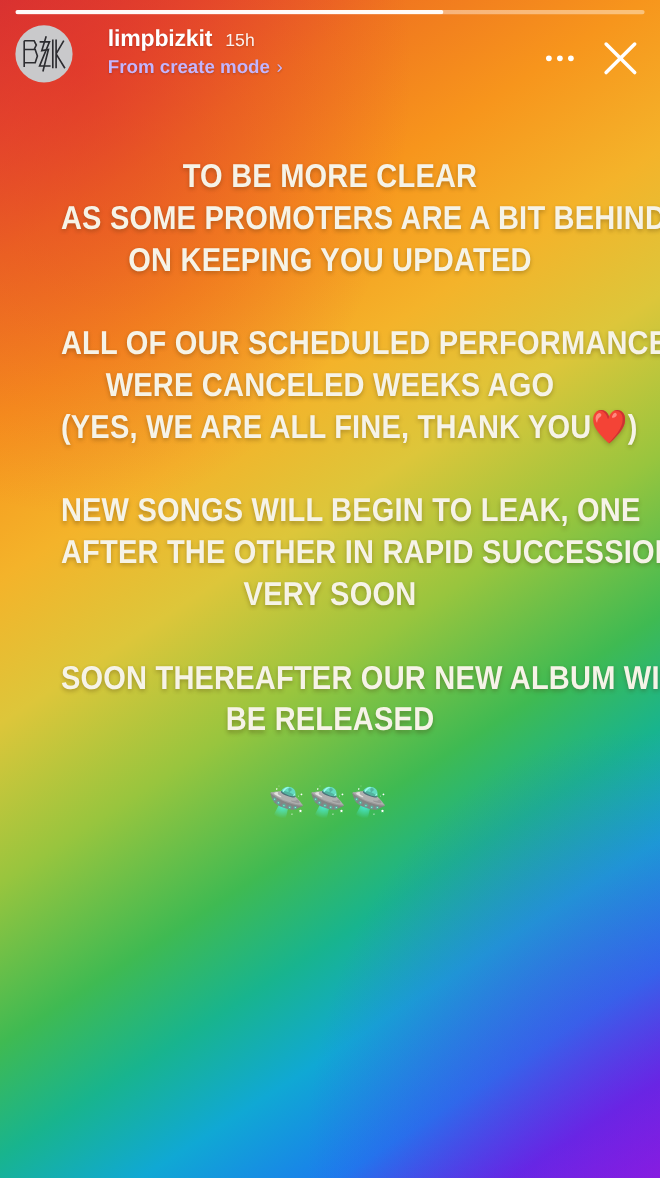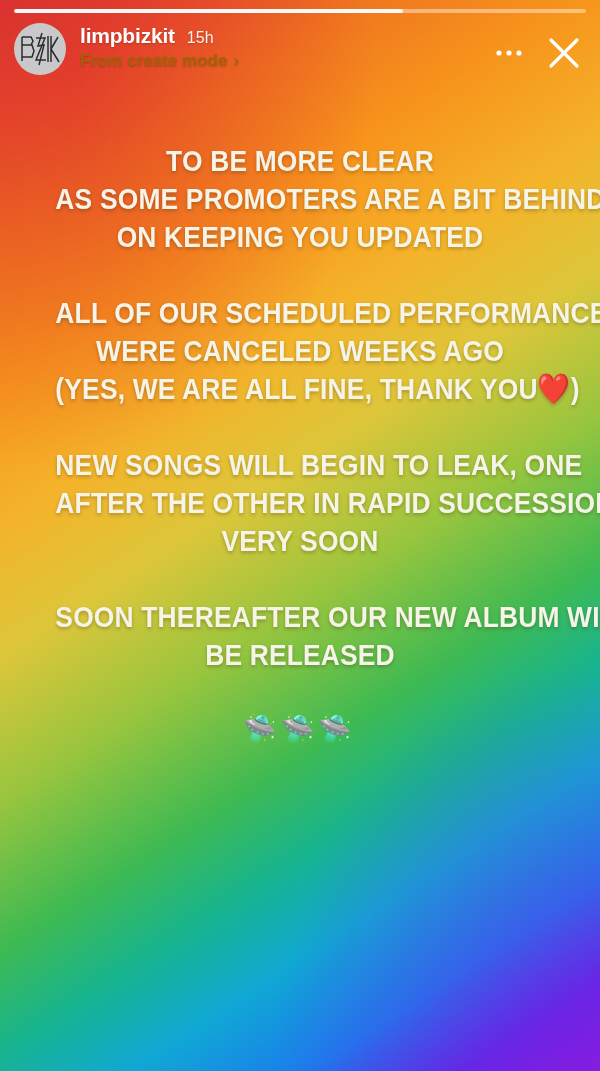--- a/index.html
+++ b/index.html
@@ -63,36 +63,36 @@
   .avatar {
     width:52px; height:52px; flex:0 0 52px;
     border-radius:50%;
     background:#c9c9cb;
     display:flex; align-items:center; justify-content:center;
     overflow:hidden;
     margin-top:1px;
   }
   .avatar svg { display:block; }
 
-  .meta { margin-left:14px; padding-top:2px; line-height:1.1; }
+  .meta { margin-left:32px; padding-top:2px; line-height:1.1; }
   .meta-row1 { display:flex; align-items:baseline; }
   .username {
     color:#ffffff; font-size:21px; font-weight:bold;
     letter-spacing:-0.2px;
     text-shadow:0 1px 2px rgba(0,0,0,0.22);
   }
   .timestamp {
     color:rgba(255,255,255,0.93);
     font-size:16px; font-weight:normal;
     margin-left:12px;
     text-shadow:0 1px 2px rgba(0,0,0,0.22);
   }
   .create-mode {
     margin-top:5px;
-    color:#a16207; font-size:17px; font-weight:bold;
+    color:#c4b5fd; font-size:17px; font-weight:bold;
     display:flex; align-items:center;
     text-shadow:0 1px 2px rgba(0,0,0,0.22);
     justify-content:center;
   }
   .create-mode .chev { margin-left:6px; font-weight:normal; font-size:17px; }
 
   .header-actions {
     margin-left:auto;
     display:flex; align-items:center; gap:6px;
     padding-top:8px;

